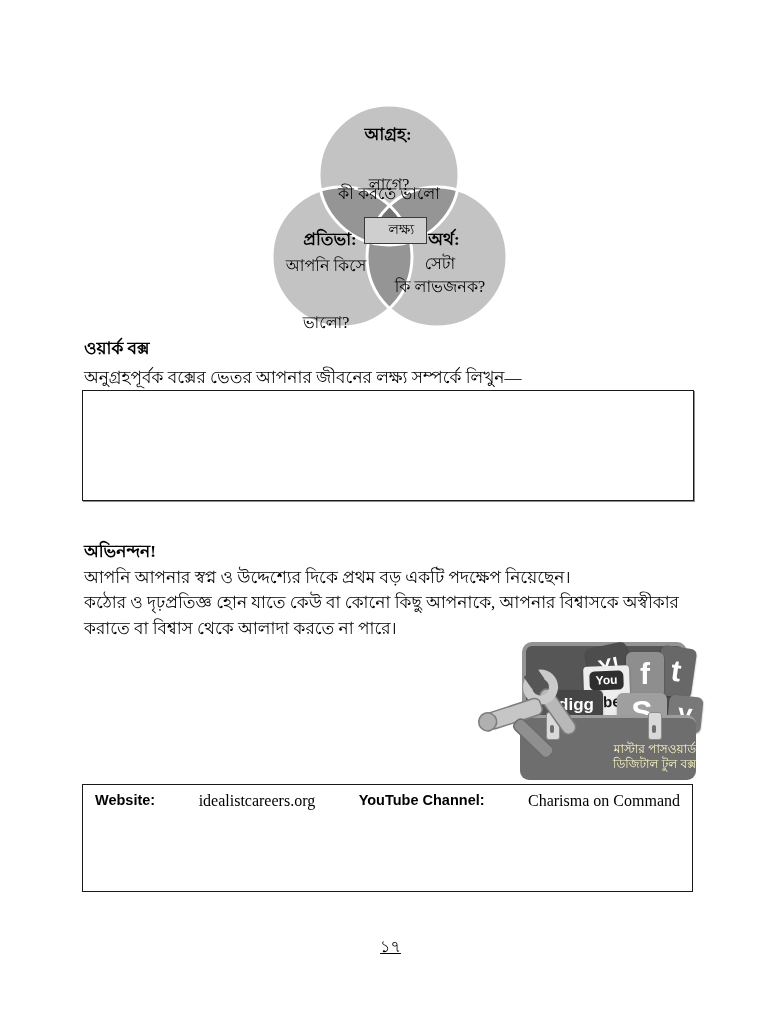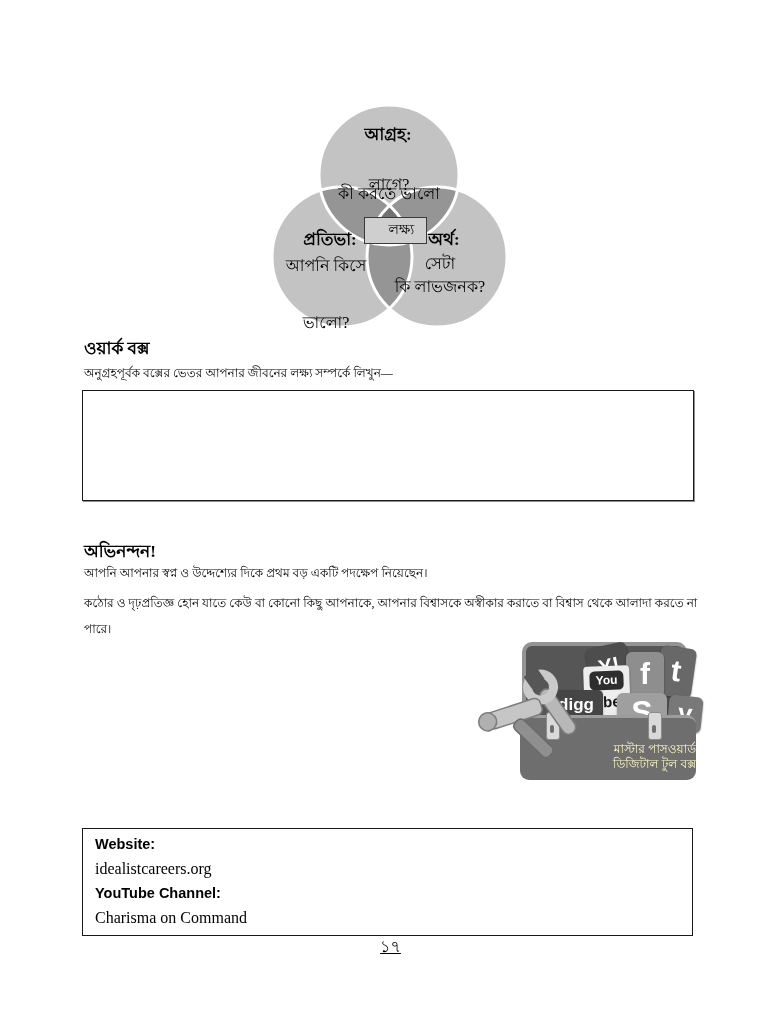--- a/index.html
+++ b/index.html
@@ -15,36 +15,36 @@
   .abs{position:absolute;}
   .cx{transform:translateX(-50%);white-space:nowrap;}
   .venn-label{font-size:16px;line-height:1.1;text-align:center;}
   .venn-title{font-weight:bold;font-size:17px;}
   .center-goal{
     background:#cfcfcf;border:1px solid #3a3a3a;
     font-size:14px;text-align:center;line-height:24px;
     width:49px;height:25px;
   }
   .sec-heading{font-weight:bold;font-size:17px;}
-  .body-text{font-size:12px;}
+  .body-text{font-size:17px;}
   .wrap-par{line-height:26px;}
   .outline-box{
     border:1px solid #1a1a1a;
     box-shadow:1px 1px 0 #8d8d8d;
     background:#fff;
   }
   textarea.writebox{
     width:100%;height:100%;border:none;outline:none;resize:none;
     background:transparent;font-family:inherit;font-size:16px;box-sizing:border-box;padding:6px;
   }
   
   .res-box{
     border:1px solid #1a1a1a;
-    display:flex;flex-direction:column;justify-content:space-between;
-    padding:7px 24px 8px 12px;box-sizing:border-box;margin-top:44px;
+    display:flex;flex-direction:row;justify-content:space-between;
+    padding:7px 12px 8px 12px;box-sizing:border-box;
   }
   .res-label{font-family:"Liberation Sans","DejaVu Sans",sans-serif;font-weight:bold;font-size:14.5px;}
   .res-value{font-size:16px;}
   
   #toolbox{width:225px;height:150px;}
   .tb-lid{
     position:absolute;left:44px;top:12px;width:157px;height:78px;
     background:#565656;border:4px solid #949494;border-radius:10px;
   }
   .tb-body{

